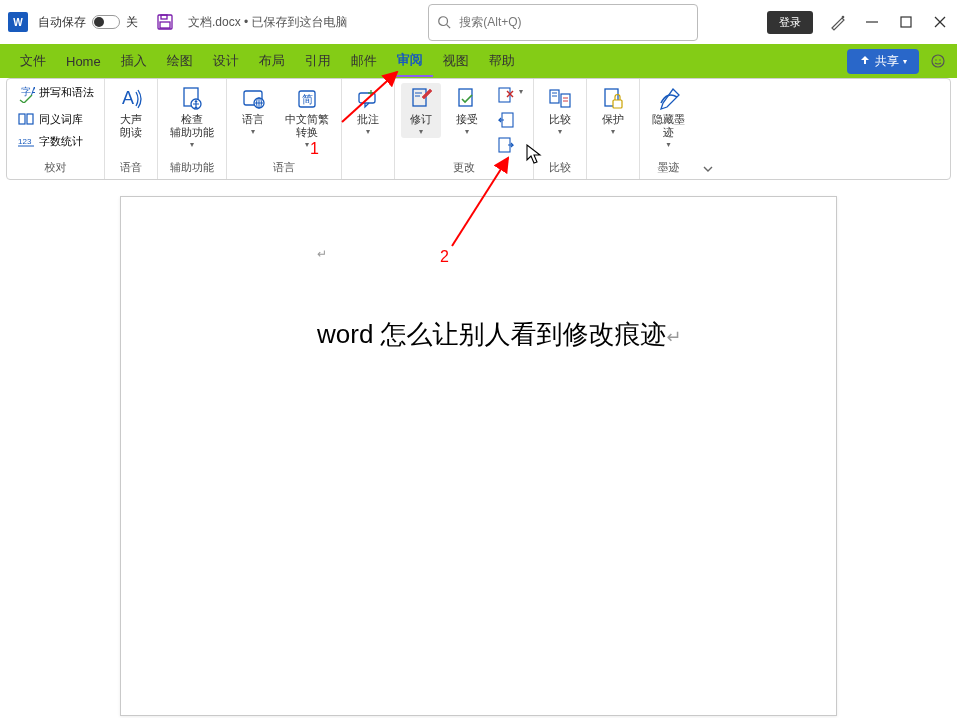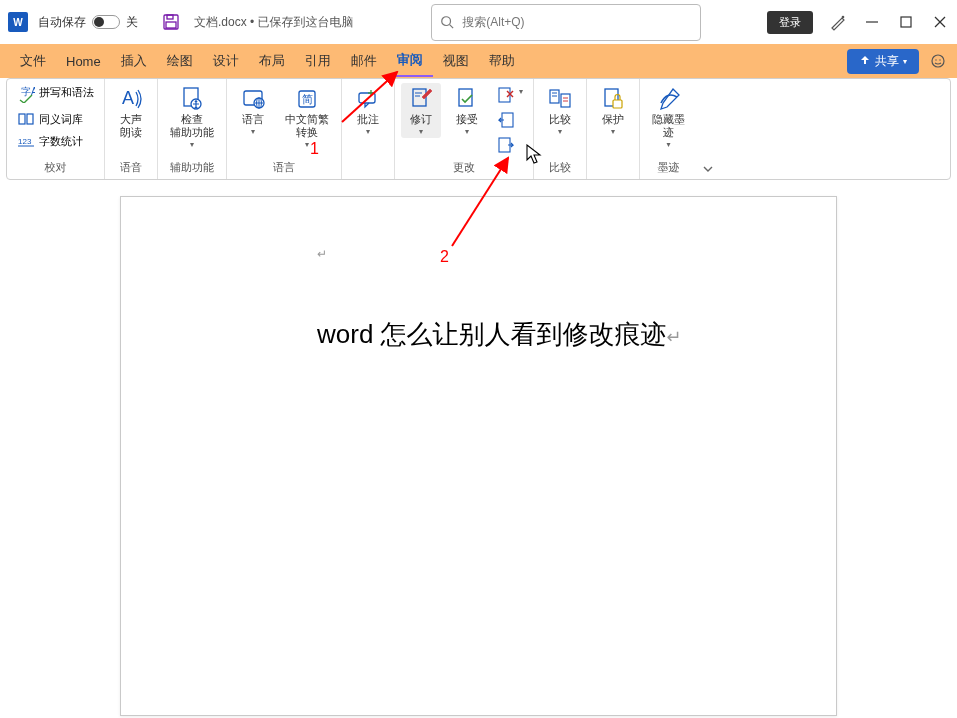--- a/index.html
+++ b/index.html
@@ -1,33 +1,33 @@
 <!DOCTYPE html>
 <html><head>
 <meta charset="utf-8">
 <style>
   * { margin: 0; padding: 0; box-sizing: border-box; font-family: "Microsoft YaHei", "Segoe UI", sans-serif; }
   body { background: #fff; width: 957px; height: 718px; overflow: hidden; position: relative; }
 
   
   .titlebar { height: 44px; display: flex; align-items: center; padding: 0 8px; background: #fff; font-size: 12px; color: #333; }
   .app-icon { width: 20px; height: 20px; background: #185ABD; border-radius: 2px; display: flex; align-items: center; justify-content: center; color: #fff; font-size: 10px; font-weight: bold; margin-right: 10px; }
-  .autosave { display: flex; align-items: center; gap: 6px; margin-right: 24px; }
+  .autosave { display: flex; align-items: center; gap: 6px; margin-right: 18px; }
   .toggle { width: 28px; height: 14px; border: 1px solid #999; border-radius: 8px; position: relative; background: #fff; }
   .toggle::after { content: ""; position: absolute; left: 1px; top: 1px; width: 10px; height: 10px; border-radius: 50%; background: #333; }
   .save-icon { width: 18px; height: 18px; display: flex; align-items: center; justify-content: center; margin-right: 14px; }
   .doc-title { font-size: 12px; color: #555; }
   .titlebar-center { flex: 1; display: flex; justify-content: center; }
   .search-box { display: flex; align-items: center; width: 270px; height: 37px; border: 1px solid #bbb; border-radius: 4px; padding: 0 8px; background: #fff; gap: 8px; color: #777; font-size: 12px; margin-left: 12px; }
   .titlebar-right { display: flex; align-items: center; gap: 16px; }
   .login-btn { background: #333; color: #fff; padding: 4px 12px; border-radius: 3px; font-size: 11px; }
   .tbbtn { width: 18px; height: 18px; display: flex; align-items: center; justify-content: center; color: #555; }
 
   
-  .menubar { height: 34px; display: flex; align-items: center; padding: 0 10px; gap: 0; font-size: 13px; background: #fdba74; }
+  .menubar { height: 34px; display: flex; align-items: center; padding: 0 10px; gap: 0; font-size: 13px; background: #84cc16; }
   .menutab { padding: 6px 10px; cursor: pointer; color: #333; }
   .menutab.active { font-weight: 600; border-bottom: 2px solid #8b5cf6; color: #185ABD; }
   .menubar .share-area { margin-left: auto; display: flex; align-items: center; gap: 10px; }
   .share-btn { background: #2967c9; color: #fff; padding: 4px 12px; border-radius: 4px; font-size: 12px; display: flex; align-items: center; gap: 4px; }
 
   
   .ribbon { display: flex; border: 1px solid #d0d0d0; border-radius: 4px; margin: 0 6px; height: 102px; background: #fff; }
   .rgroup { display: flex; flex-direction: column; align-items: center; justify-content: space-between; padding: 4px 6px 2px 6px; border-right: 1px solid #e0e0e0; }
   .rgroup:last-child { border-right: none; }
   .rgroup-body { display: flex; align-items: flex-start; gap: 6px; flex: 1; }

